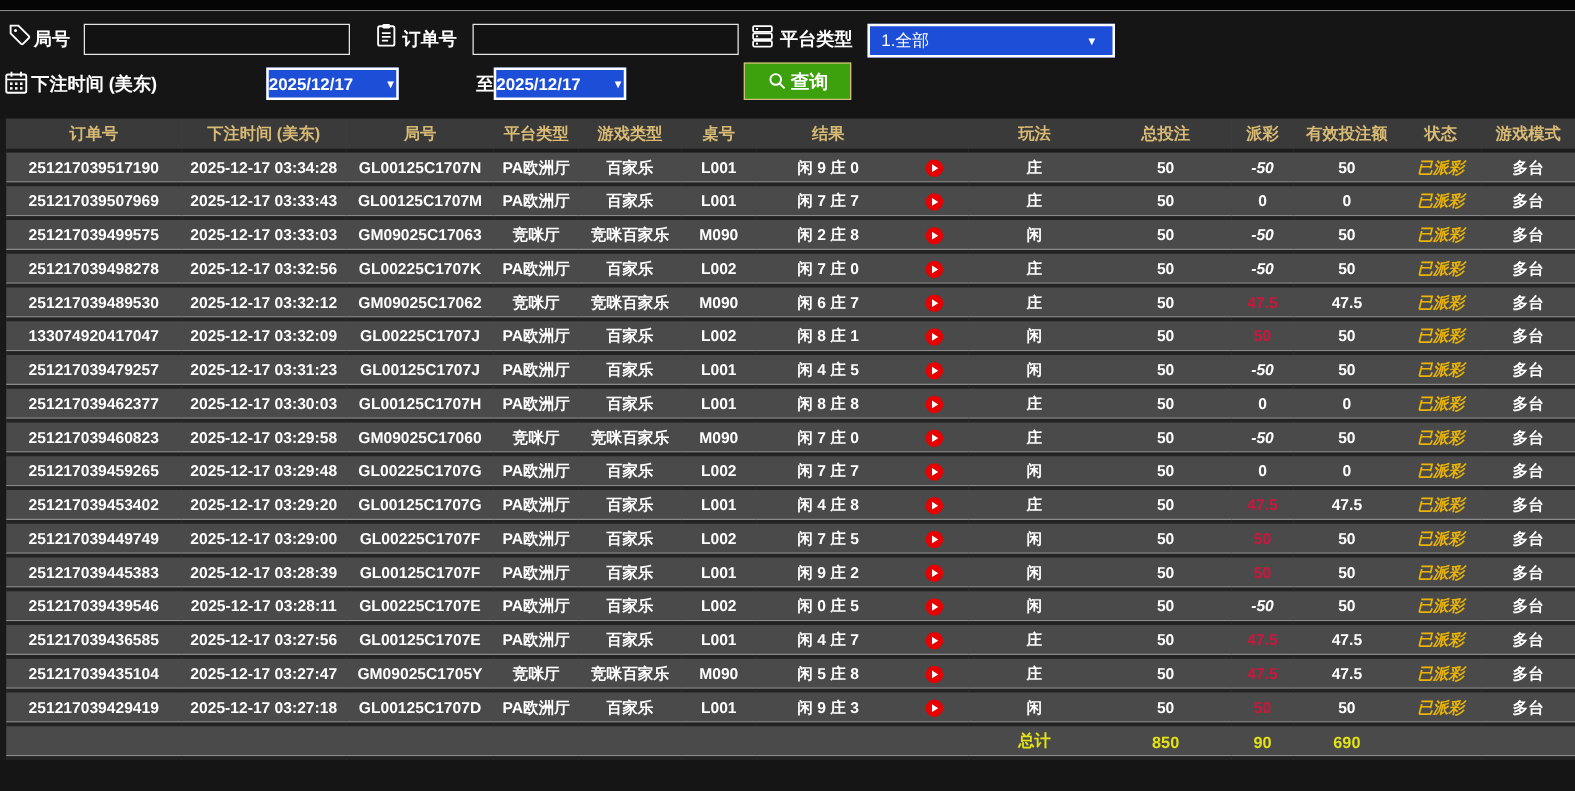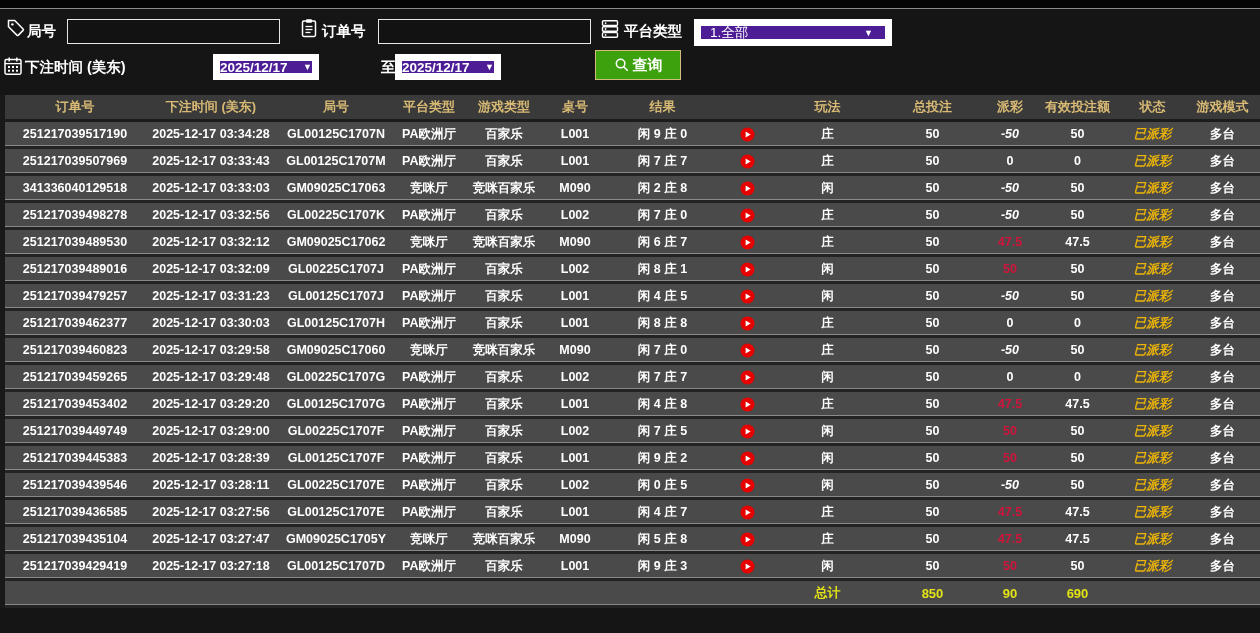--- a/index.html
+++ b/index.html
@@ -5,21 +5,21 @@
   * { margin:0; padding:0; box-sizing:border-box; }
   html,body { width:1260px; height:633px; overflow:hidden; background:#151515;
     font-family:"Liberation Sans","DejaVu Sans",sans-serif; }
   .topbar { height:9px; background:#050505; border-bottom:1px solid #8a8a8a; }
   
   .filters { position:relative; height:82px; background:#151515; }
   .flabel { position:absolute; color:#ffffff; font-size:14.5px; font-weight:700; white-space:nowrap; }
   .ficon { position:absolute; width:20px; height:20px; }
   .tinput { position:absolute; width:213px; height:25px; background:#121212;
     border:1px solid #e6e6e6; color:#fff; font-size:13px; padding:0 6px; outline:none; }
-  .ddate, .dselect { position:absolute; background:#4c1d95; border:7px solid #ffffff;
+  .ddate, .dselect { position:absolute; background:#1d4ed8; border:2px solid #ffffff;
     color:#ffffff; font-size:13.5px; font-weight:700; cursor:pointer;
     display:flex; align-items:center; }
   .ddate { width:106px; height:26px; justify-content:space-between; gap:4px; }
   .dselect { width:198px; height:27px; padding-left:9px; font-weight:400; font-size:13.5px; }
   .dselect .arrow { position:absolute; right:12px; }
   .arrow { font-size:9px; color:#fff; }
   .search-btn { position:absolute; left:595px; top:41px; width:86px; height:30px;
     background:#3da00d; border:1px solid #d2bc7e; border-radius:0; color:#fff;
     font-size:15px; font-weight:700; display:flex; align-items:center; justify-content:center;
     gap:3px; cursor:pointer; }
@@ -177,21 +177,21 @@
               <path d="M5.6 4.4 L10.6 7.5 L5.6 10.6 Z" fill="#ffffff"></path>
             </svg></td>
           <td>庄</td>
           <td>50</td>
           <td class="even">0</td>
           <td>0</td>
           <td class="status">已派彩</td>
           <td>多台</td>
         </tr>
         <tr>
-          <td>341336040129518</td>
+          <td>251217039499575</td>
           <td>2025-12-17 03:33:03</td>
           <td>GM09025C17063</td>
           <td>竞咪厅</td>
           <td>竞咪百家乐</td>
           <td>M090</td>
           <td>闲 2 庄 8</td>
           <td><svg class="playbtn" width="15" height="15" viewBox="0 0 15 15">
               <circle cx="7.5" cy="7.5" r="7" fill="#e60000"></circle>
               <path d="M5.6 4.4 L10.6 7.5 L5.6 10.6 Z" fill="#ffffff"></path>
             </svg></td>
@@ -234,21 +234,21 @@
               <path d="M5.6 4.4 L10.6 7.5 L5.6 10.6 Z" fill="#ffffff"></path>
             </svg></td>
           <td>庄</td>
           <td>50</td>
           <td class="win">47.5</td>
           <td>47.5</td>
           <td class="status">已派彩</td>
           <td>多台</td>
         </tr>
         <tr>
-          <td>251217039489016</td>
+          <td>133074920417047</td>
           <td>2025-12-17 03:32:09</td>
           <td>GL00225C1707J</td>
           <td>PA欧洲厅</td>
           <td>百家乐</td>
           <td>L002</td>
           <td>闲 8 庄 1</td>
           <td><svg class="playbtn" width="15" height="15" viewBox="0 0 15 15">
               <circle cx="7.5" cy="7.5" r="7" fill="#e60000"></circle>
               <path d="M5.6 4.4 L10.6 7.5 L5.6 10.6 Z" fill="#ffffff"></path>
             </svg></td>

